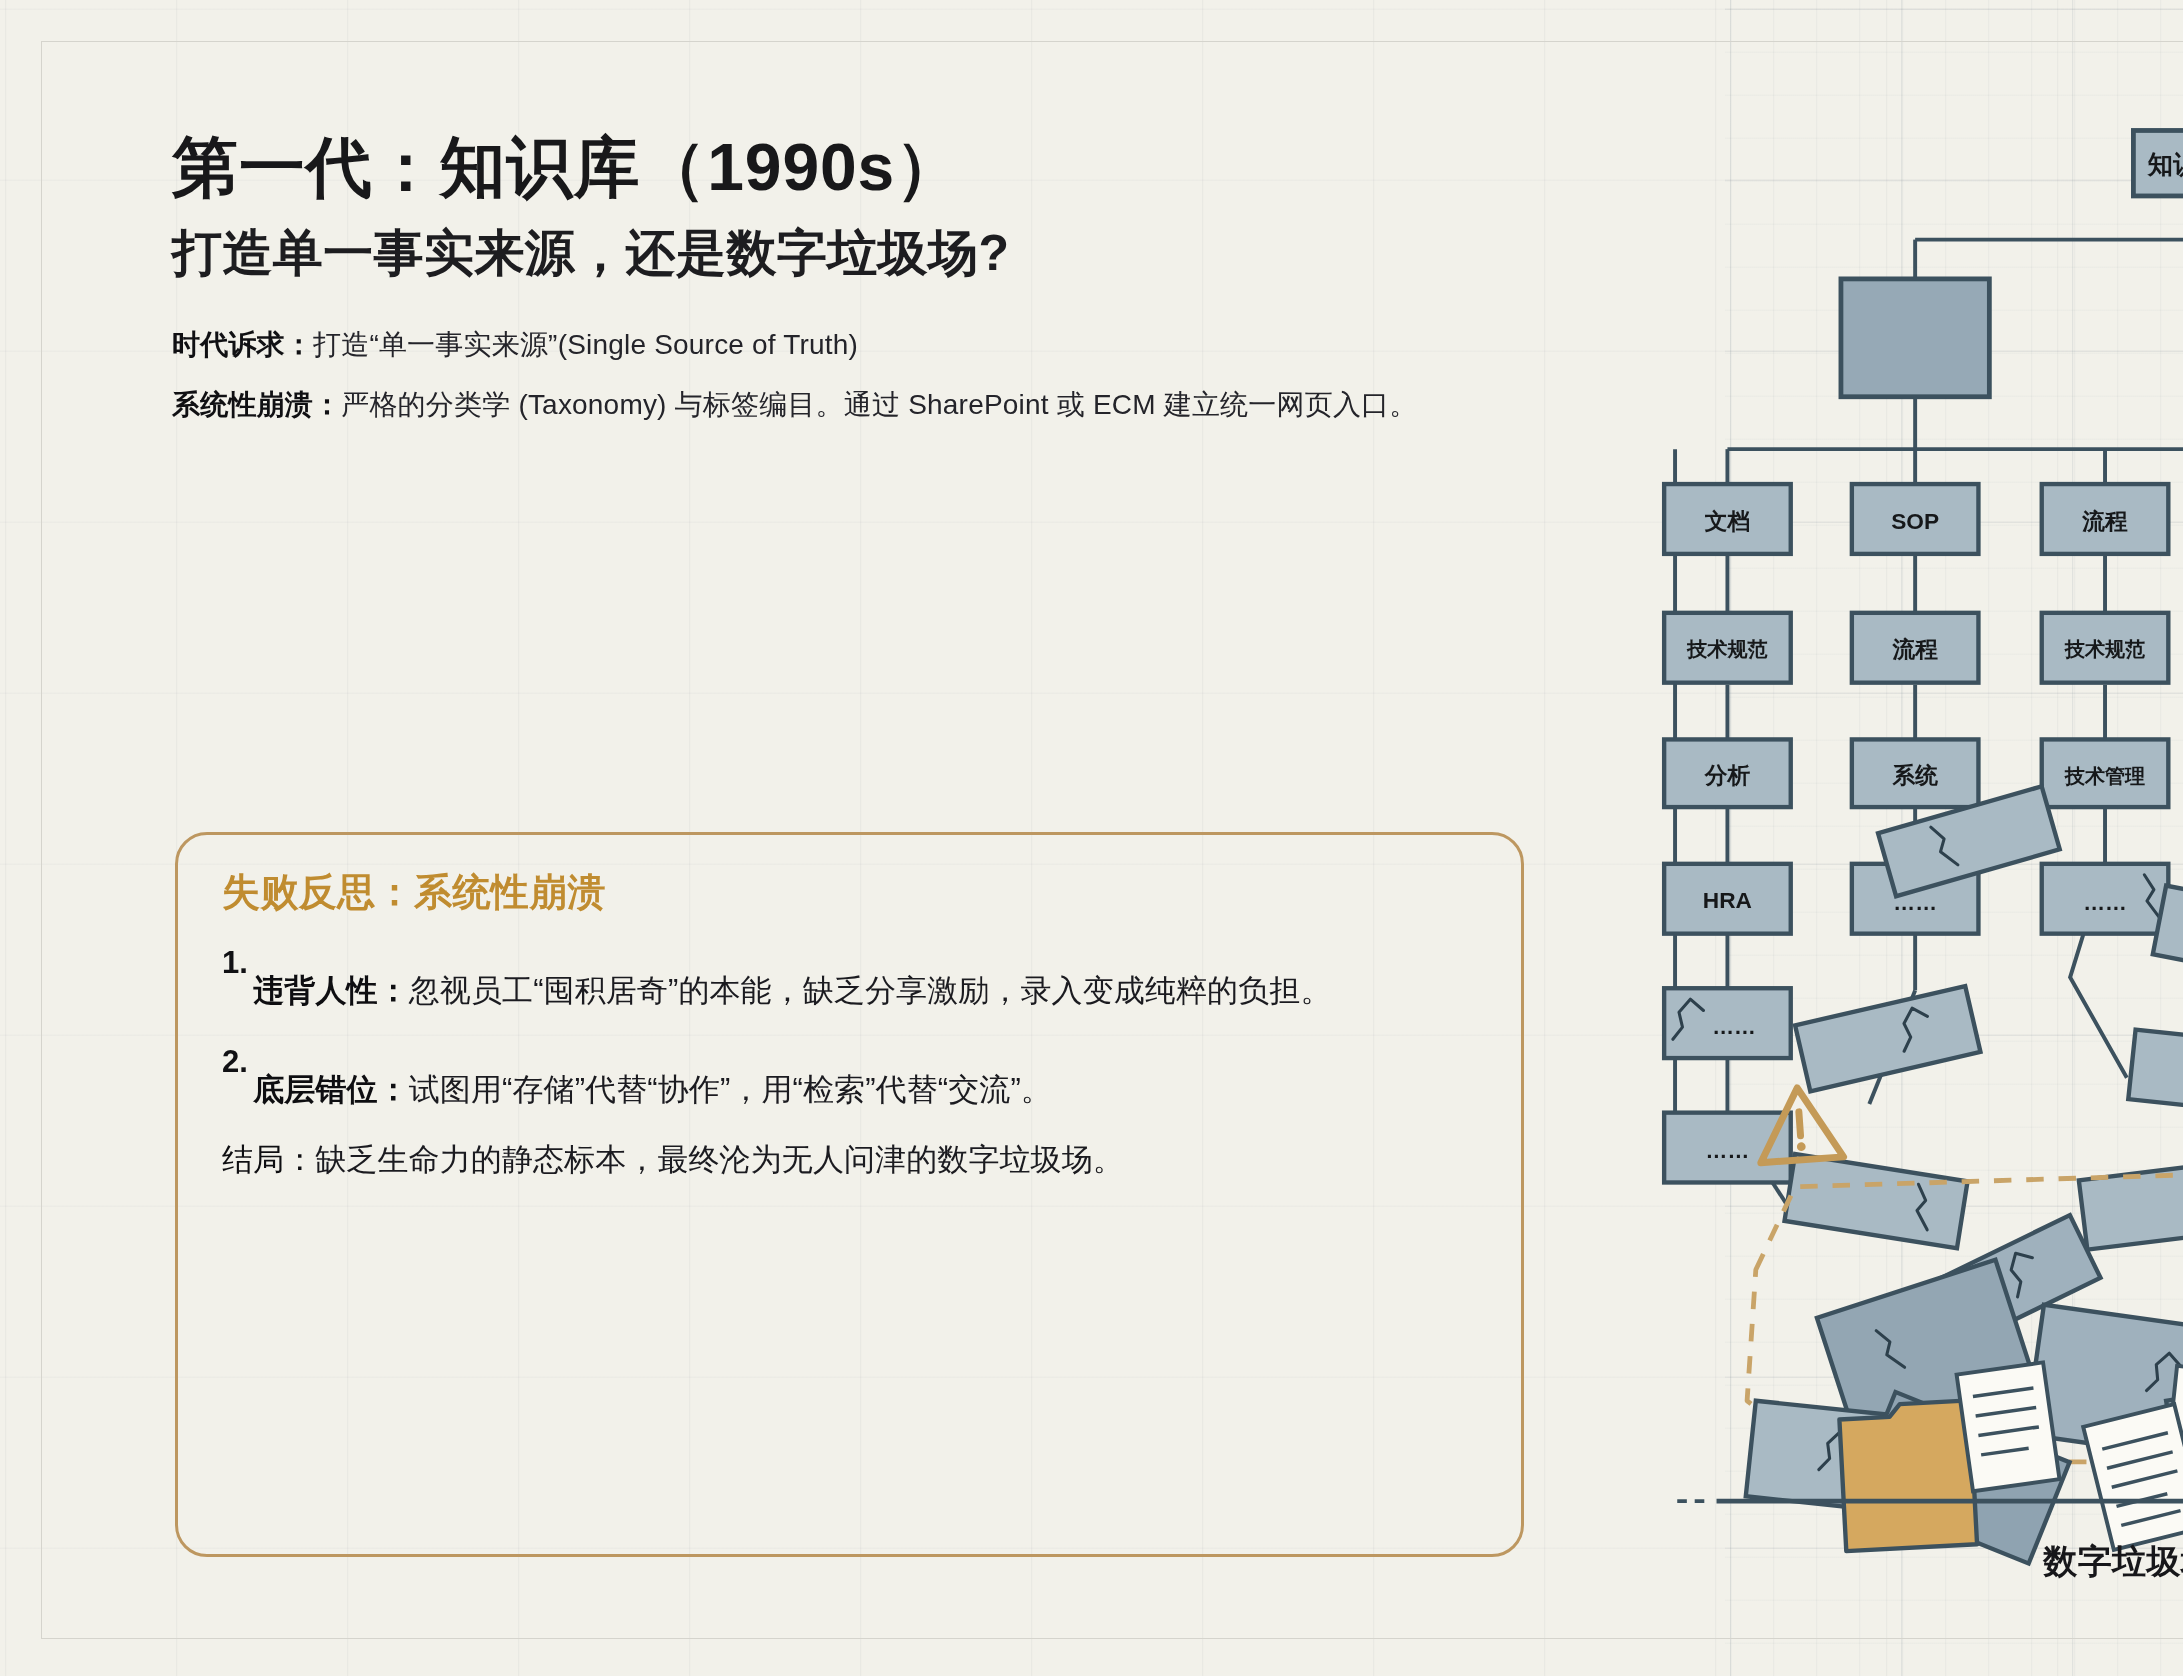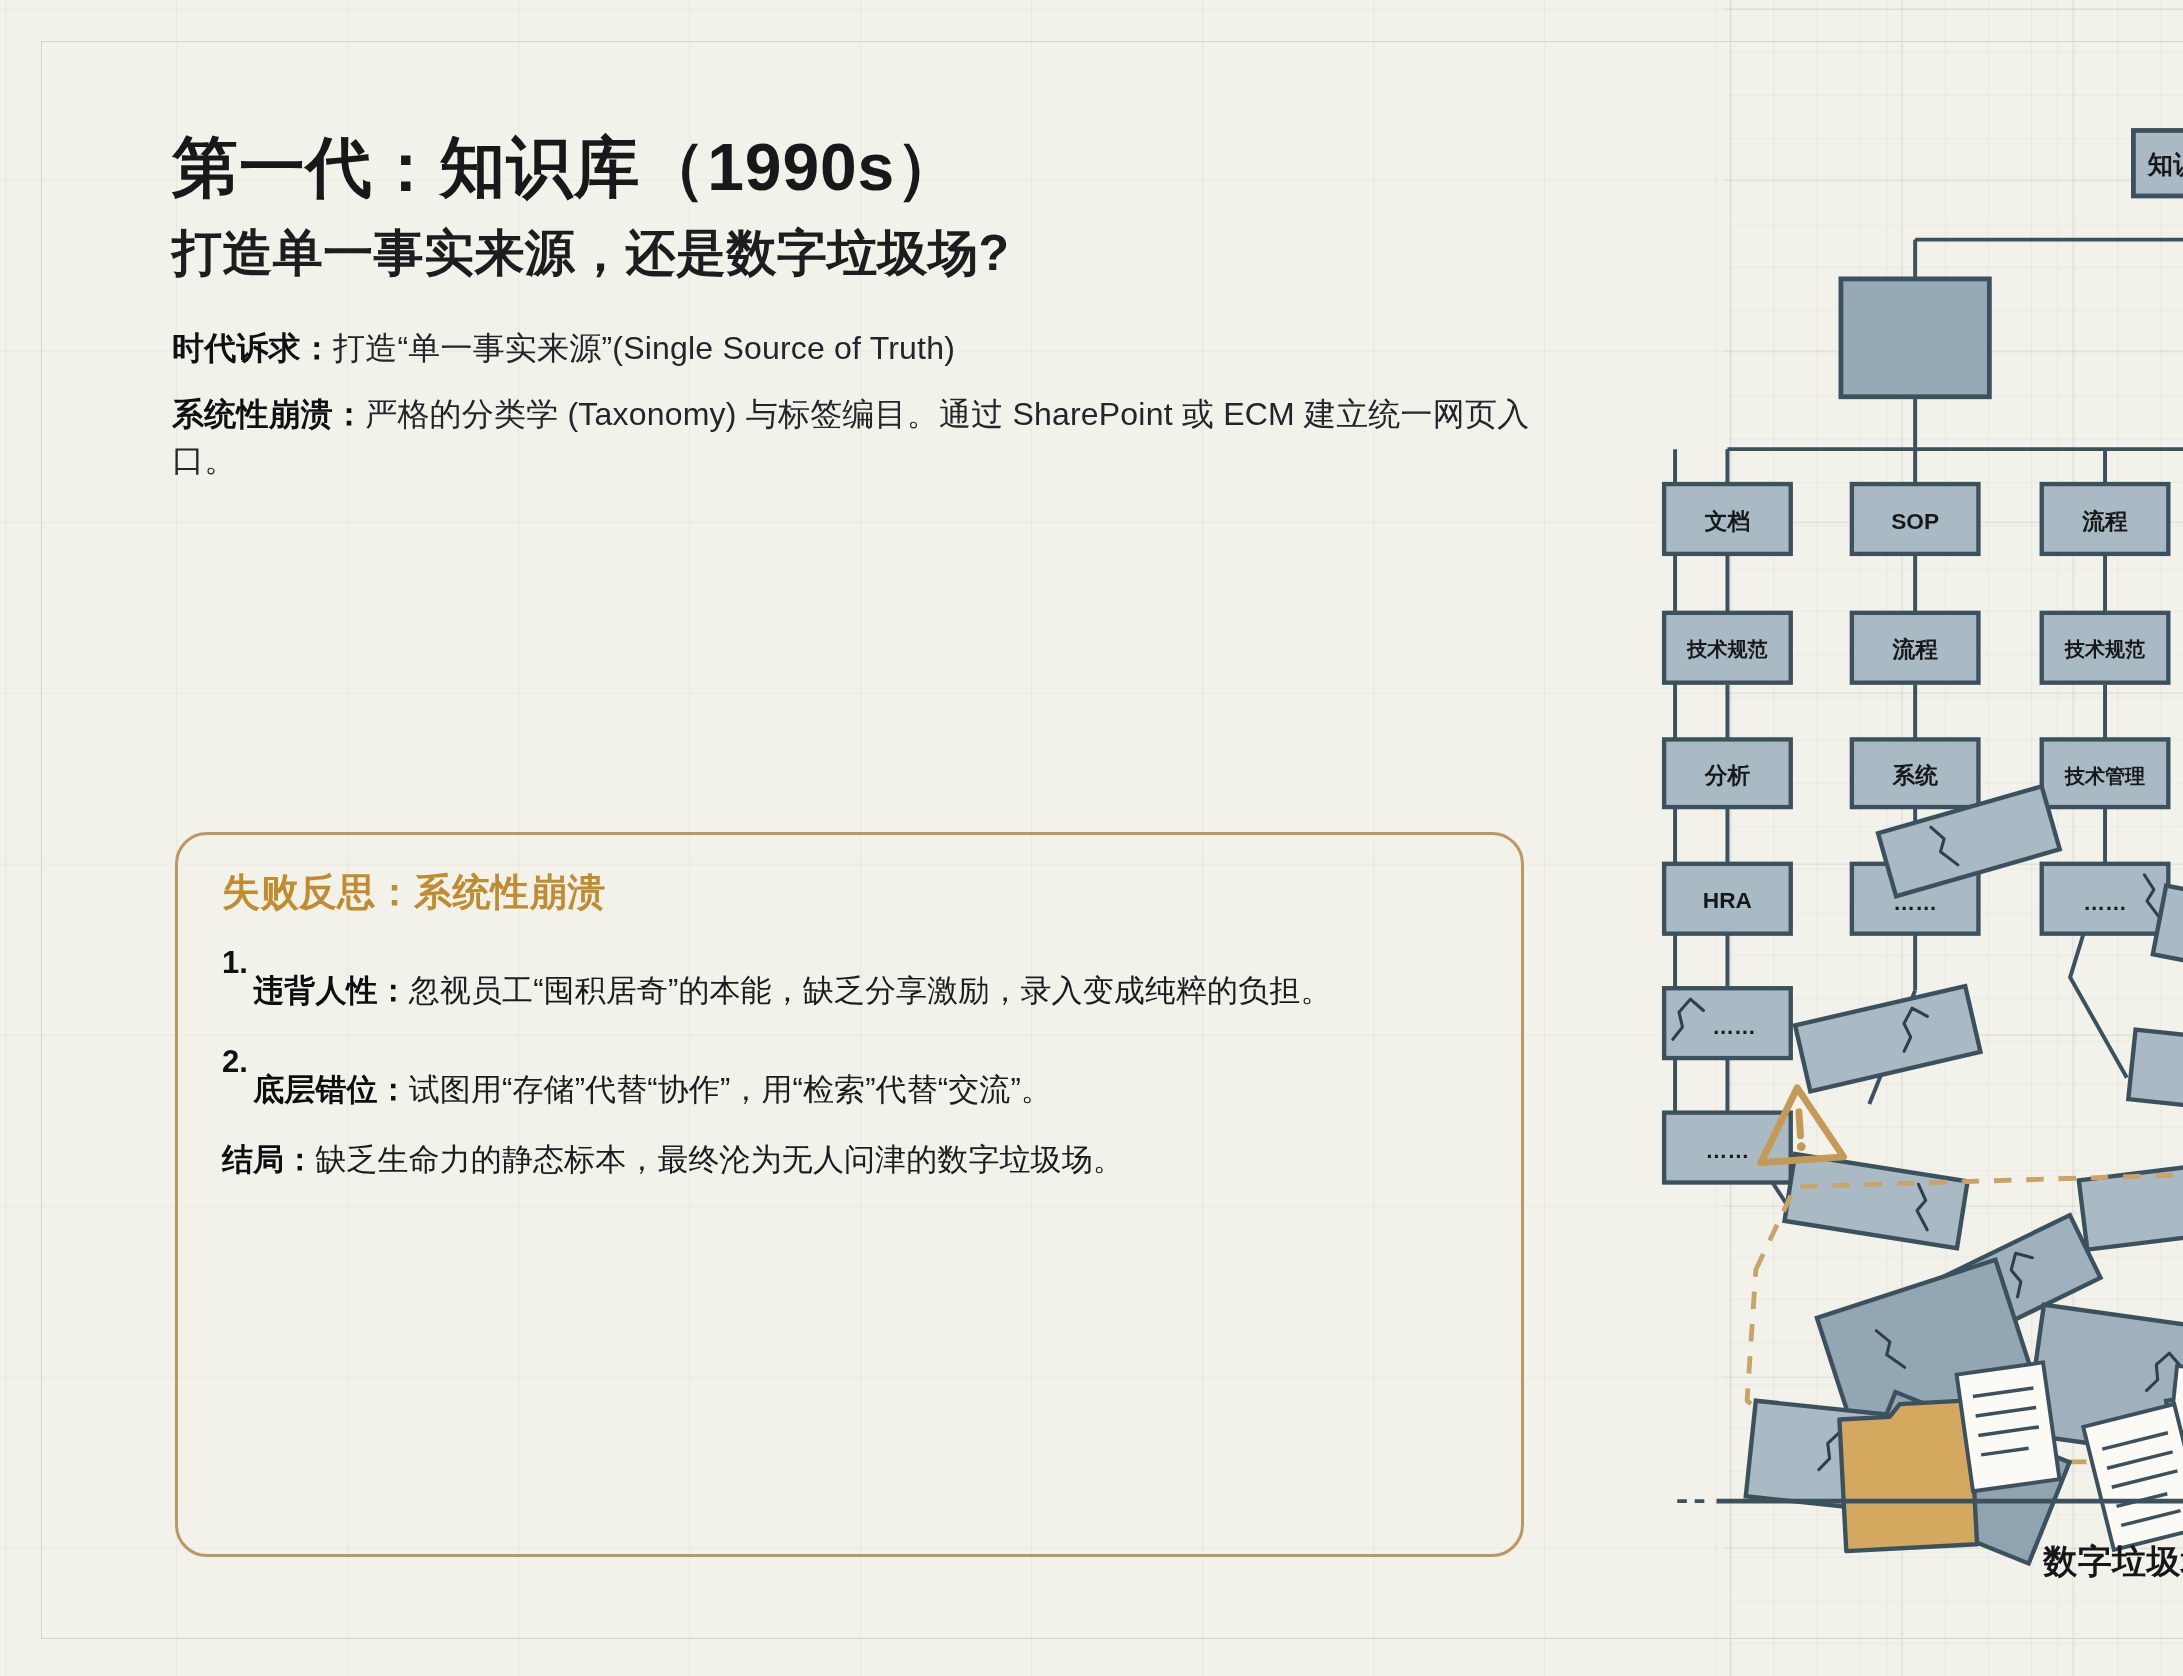--- a/index.html
+++ b/index.html
@@ -73,21 +73,21 @@
     font-size: 50px;
     font-weight: 700;
     color: #1d1d20;
     letter-spacing: 0.4px;
     line-height: 1.2;
     white-space: nowrap;
   }
 
   .fact-block { margin-top: 42px; }
   .fact-line {
-    font-size: 32px;
+    font-size: 28px;
     line-height: 1.45;
     color: #24242a;
     letter-spacing: 0.2px;
   }
   .fact-line + .fact-line { margin-top: 19px; }
   .fact-label { font-weight: 700; color: #101013; }
   .fact-body  { font-weight: 400; }
 
   
   #callout {
@@ -125,21 +125,21 @@
   }
   .reason-text { flex: 1 1 auto; margin-top: 28px; }
   .reason-text .bold { font-weight: 700; color: #0e0e11; }
   #outcome {
     margin-top: 26px;
     font-size: 31px;
     line-height: 1.42;
     color: #1b1b20;
     letter-spacing: 0.1px;
   }
-  #outcome .bold { font-weight: 700; color: #0e0e11; }
+  #outcome .bold { font-weight: 400; color: #0e0e11; }
 
   
   #diagram {
     position: absolute;
     left: 1651px;
     top: 65px;
     width: 1266px;
     height: 1554px;
   }
   #diagram svg { display: block; width: 100%; height: 100%; }

